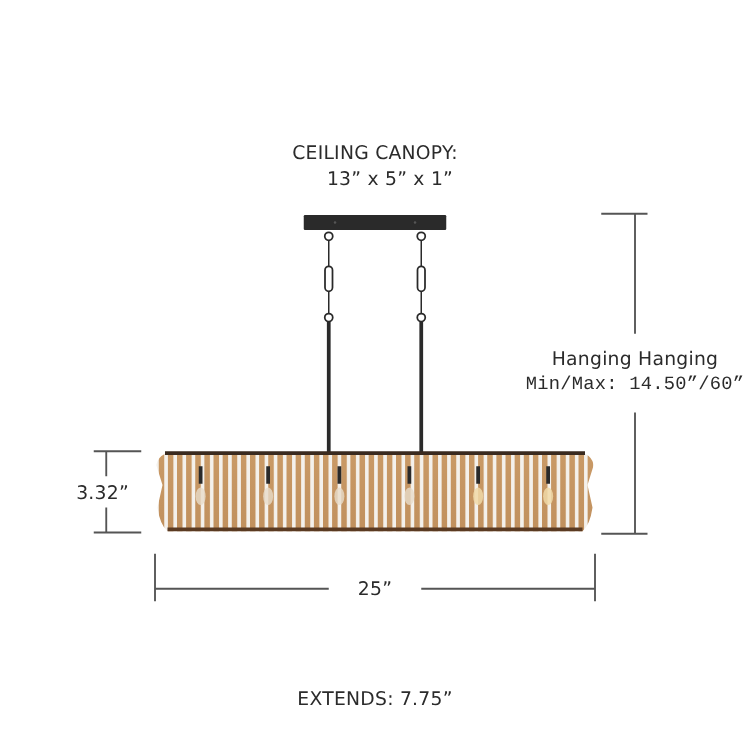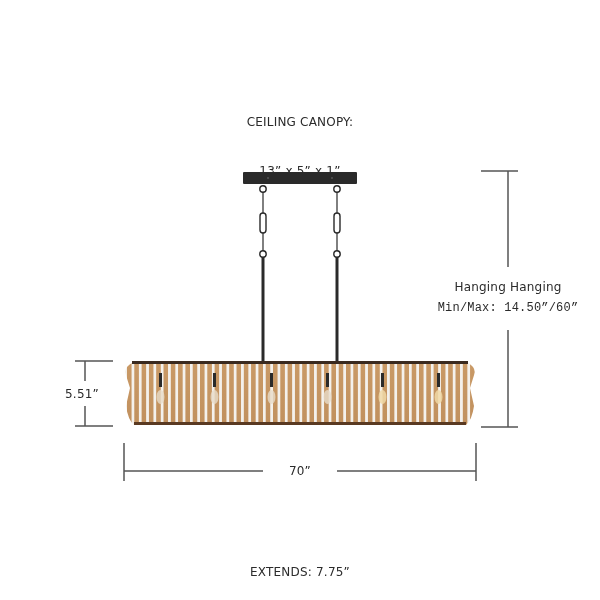--- a/index.html
+++ b/index.html
@@ -1,26 +1,26 @@
 <!DOCTYPE html>
 <html><head>
   <meta charset="utf-8">
   <style>
     html, body { margin: 0; padding: 0; background: #ffffff; }
     body { width: 600px; height: 600px; position: relative; overflow: hidden;
            font-family: "DejaVu Sans", sans-serif; color: #2a2a2a; }
-    .label { position: absolute; text-align: center; font-size: 12px; line-height: 20px;
+    .label { position: absolute; text-align: center; font-size: 15px; line-height: 20px;
              color: #2b2b2b; letter-spacing: 0.2px; white-space: nowrap; }
     svg { position: absolute; left: 0; top: 0; }
   </style>
 </head>
 <body>
 
 <div class="label" style="left:200px; top:112px; width:200px;">CEILING CANOPY:</div>
-<div class="label" style="left:200px; top:133px; width:200px;margin-top:28px;">13” x 5” x 1”</div>
+<div class="label" style="left:212px; top:133px; width:200px;">13” x 5” x 1”</div>
 
 <svg width="600" height="600" viewBox="0 0 600 600">
   <defs>
     <linearGradient id="woodGrad" x1="0" y1="0" x2="0" y2="1">
       <stop offset="0" stop-color="#b9875a"></stop>
       <stop offset="0.5" stop-color="#d2a36e"></stop>
       <stop offset="1" stop-color="#a87647"></stop>
     </linearGradient>
     <pattern id="slats" x="127" y="0" width="7.3" height="600" patternUnits="userSpaceOnUse">
       <rect x="0" y="0" width="4.6" height="600" fill="url(#woodGrad)"></rect>
@@ -91,17 +91,17 @@
     <line x1="124" y1="443" x2="124" y2="481"></line>
     <line x1="124" y1="471" x2="263" y2="471"></line>
     <line x1="337" y1="471" x2="476" y2="471"></line>
     <line x1="476" y1="443" x2="476" y2="481"></line>
   </g>
 </svg>
 
 <div class="label" style="left:428px; top:277px; width:160px;">Hanging Hanging</div>
 <div class="label" style="left:418px; top:298px; width:180px;font-family:Liberation Mono, monospace;">Min/Max: 14.50”/60”</div>
 
-<div class="label" style="left:52px; top:384px; width:60px;">5.51”</div>
+<div class="label" style="left:52px; top:384px; width:60px;">3.32”</div>
 
-<div class="label" style="left:270px; top:461px; width:60px;">70”</div>
+<div class="label" style="left:270px; top:461px; width:60px;">25”</div>
 
-<div class="label" style="left:200px; top:562px; width:200px;">EXTENDS: 7.75”</div>
+<div class="label" style="left:200px; top:549px; width:200px;">EXTENDS: 7.75”</div>
 
 </body></html>

